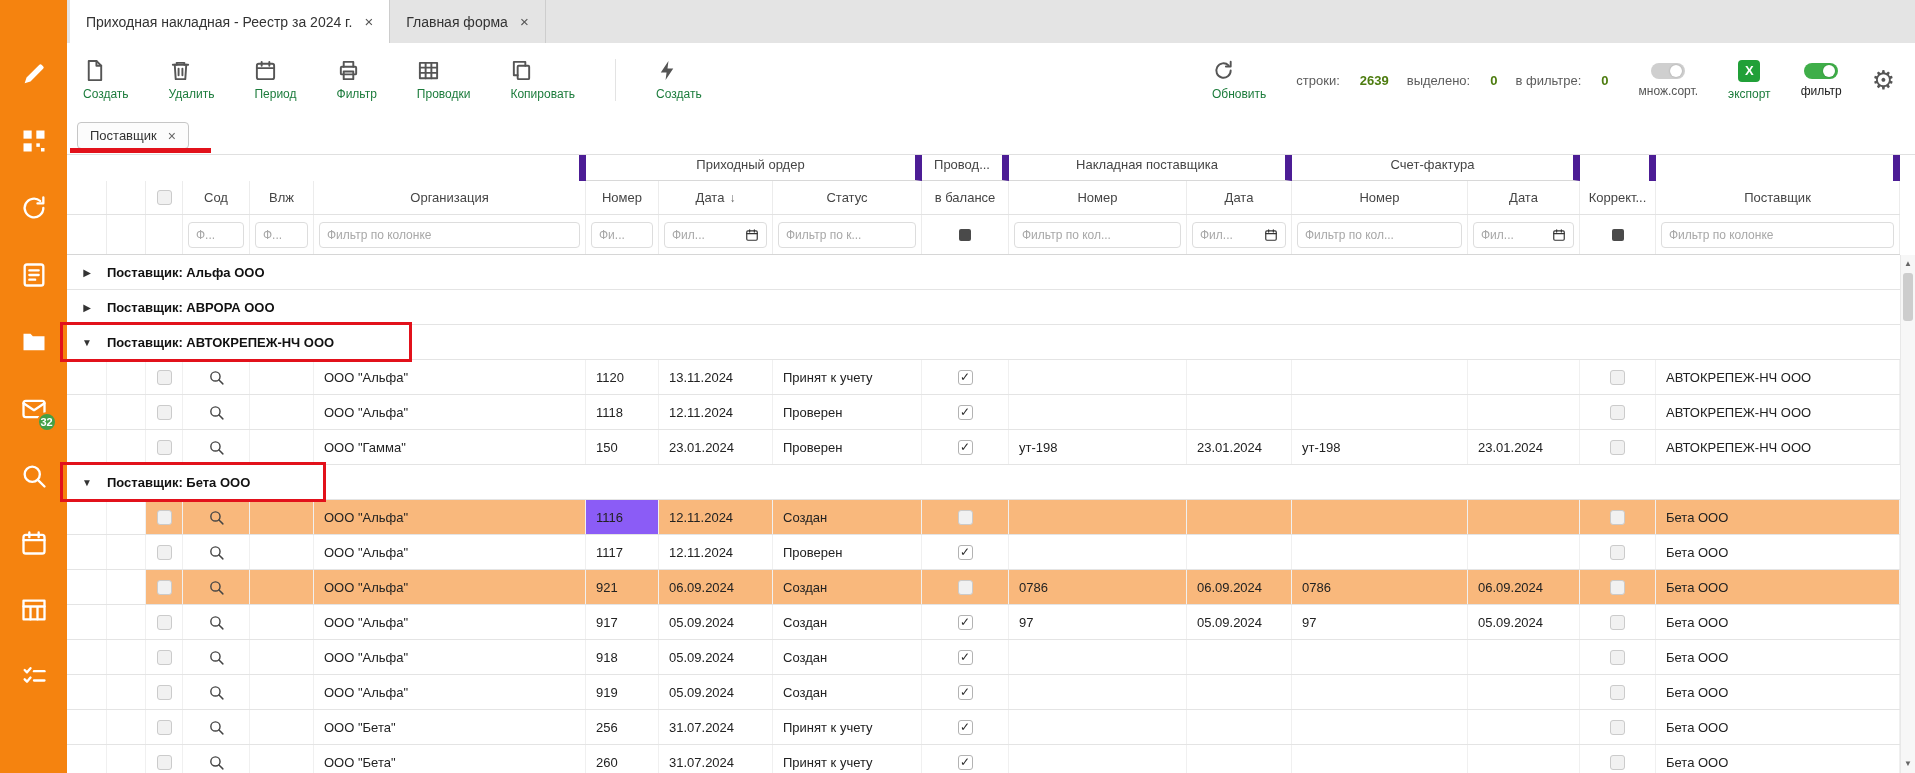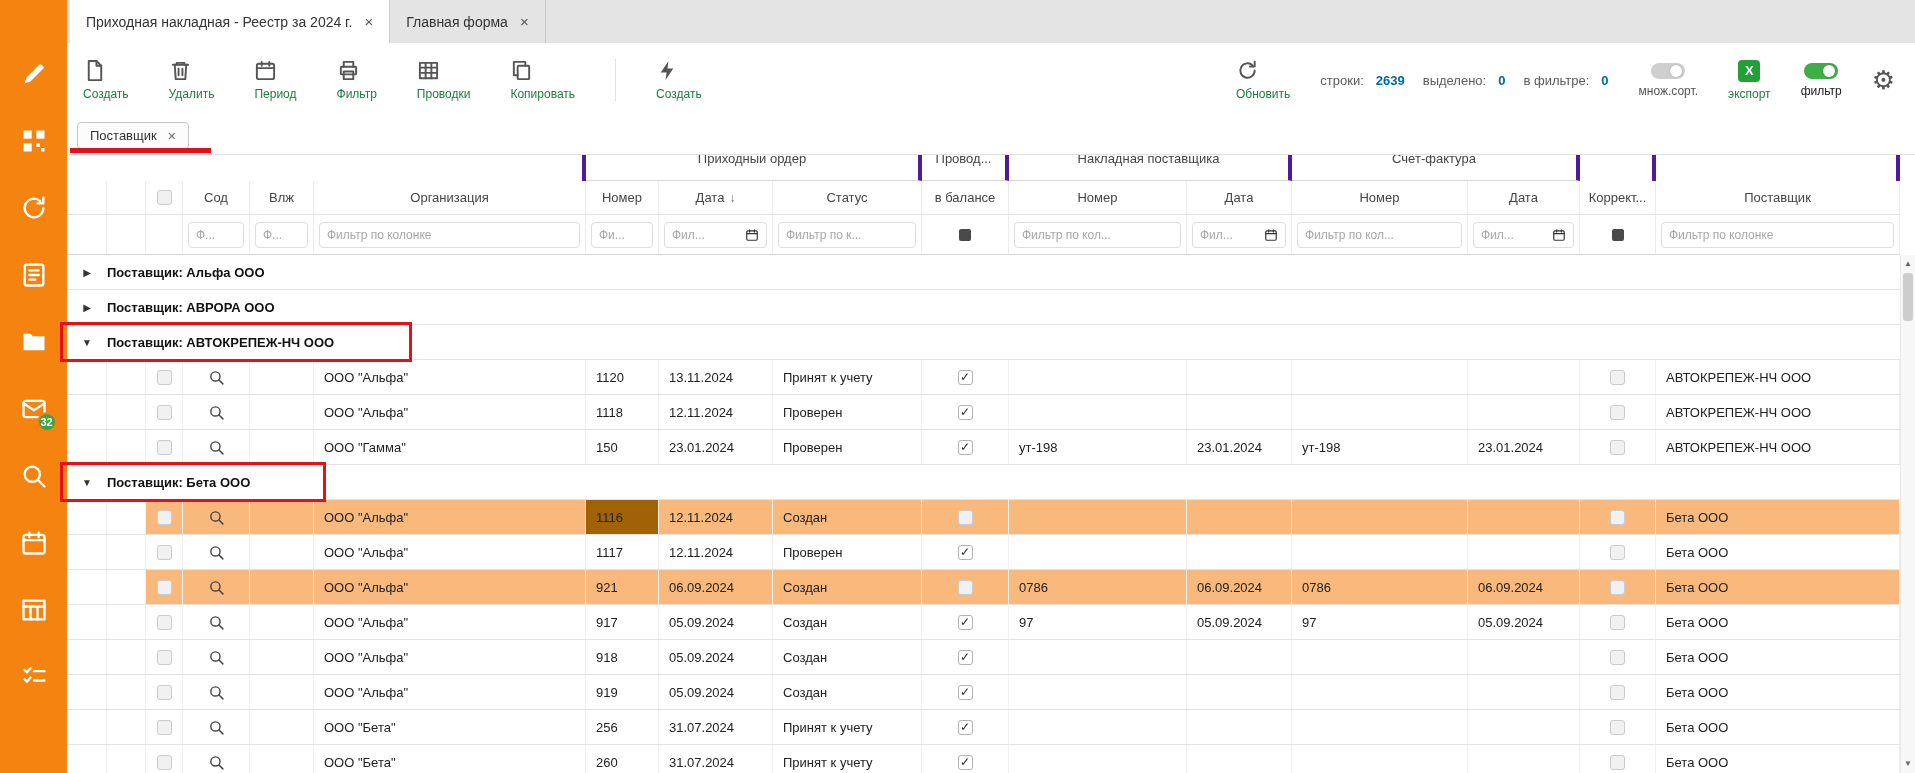--- a/index.html
+++ b/index.html
@@ -26,39 +26,39 @@
   
   .toolbar{height:74px;background:#fff;display:flex;align-items:center;padding:0 20px 0 16px;flex-shrink:0}
   .tb-left{display:flex;align-items:center;gap:40px}
   .tb-btn{display:flex;flex-direction:column;gap:5px;background:none;border:none;cursor:pointer;font-family:inherit}
   .tb-icon{width:23px;height:23px;color:#555;display:block}
   .tb-icon svg{width:100%;height:100%}
   .tb-label{font-size:12px;color:var(--green)}
   .tb-divider{width:1px;height:42px;background:#e3e3e3}
   .tb-right{margin-left:auto;display:flex;align-items:center;gap:30px}
   .stats{display:flex;gap:18px;align-items:center;font-size:13px;color:#5c5c5c;white-space:nowrap}
-  .stat b{color:#0369a1;margin-left:12px}
+  .stat b{color:#4d7c0f;margin-left:20px}
   .toggle-block{display:flex;flex-direction:column;align-items:center;gap:5px;cursor:pointer}
   .toggle{width:34px;height:16px;border-radius:8px;background:#cfcfcf;position:relative;display:inline-block}
   .toggle .knob{position:absolute;top:2px;right:3px;width:12px;height:12px;border-radius:50%;background:#fff;box-shadow:0 0 2px rgba(0,0,0,.25)}
   .toggle.on{background:var(--toggle-green)}
   .tgl-label{font-size:12px}
   .tgl-gray{color:#555}.tgl-green{color:var(--green)}.tgl-dark{color:#222}
   .xls{width:22px;height:22px;background:var(--export-green);border-radius:4px;color:#fff;font-weight:bold;font-size:13px;display:flex;align-items:center;justify-content:center}
   .gear{font-size:26px;color:#555;cursor:pointer;line-height:1}
   
   .chip-row{height:38px;background:#fff;display:flex;align-items:center;padding-left:10px;border-bottom:1px solid #e0e0e0;position:relative;flex-shrink:0}
   .chip{display:flex;align-items:center;gap:11px;border:1px solid #c6c6c6;border-radius:4px;padding:5px 12px;font-size:13px;color:#333;background:#fcfcfc;cursor:pointer}
   .chip-close{color:#666;font-size:14px;line-height:1}
   .chip-underline{position:absolute;left:3px;top:31px;width:141px;height:5px;background:var(--red);pointer-events:none}
   
   .grid{position:relative;flex:1;overflow:hidden;background:#fff}
   .grid-row{display:grid;grid-template-columns:var(--cols);align-items:center;width:1833px}
   .hrow-a{height:26px;font-size:13px;color:#454545}
-  .hga{height:100%;display:flex;align-items:flex-end;justify-content:center;padding-bottom:14px;border-right:4px solid #4c1d95;white-space:nowrap;overflow:hidden}
+  .hga{height:100%;display:flex;align-items:flex-end;justify-content:center;padding-bottom:8px;border-right:7px solid #4c1d95;white-space:nowrap;overflow:hidden}
   .hga.glabeled{border-bottom:1px solid #d8d8d8}
   .hrow-b{height:34px;font-size:13px;color:#454545;border-bottom:1px solid #e2e2e2}
   .hcb{height:100%;display:flex;align-items:center;justify-content:center;gap:5px;border-right:1px solid #ececec;white-space:nowrap;overflow:hidden;cursor:pointer}
   .sort{color:#666;font-size:12px}
   .hrow-c{height:40px;border-bottom:1px solid #d6d6d6}
   .hcc{height:100%;display:flex;align-items:center;justify-content:center;padding:0 5px;border-right:1px solid #ececec;overflow:hidden}
   .filter-input{width:100%;height:26px;border:1px solid #ddd;border-radius:4px;background:#fff;display:flex;align-items:center;justify-content:space-between;padding:0 7px;overflow:hidden;cursor:text}
   .filter-input .ph{font-size:12px;color:#a8a8a8;white-space:nowrap;overflow:hidden}
   .cal{width:14px;height:14px;color:#333;flex-shrink:0}
   .cal svg{width:100%;height:100%}
@@ -486,21 +486,21 @@
               <span class="cb unchecked"></span>
             </div>
             <div class="tcell cc" style="background: rgb(249, 184, 124);">
               <span class="mag"><svg viewBox="0 0 24 24" fill="none" stroke="currentColor" stroke-width="2" stroke-linecap="round" stroke-linejoin="round">
                   <circle cx="10.5" cy="10.5" r="6.5"></circle>
                   <path d="M15.5 15.5L21 21"></path>
                 </svg></span>
             </div>
             <div class="tcell cc" style="background: rgb(249, 184, 124);"></div>
             <div class="tcell tx" style="background: rgb(249, 184, 124);">ООО "Альфа"</div>
-            <div class="tcell tx" style="background: #a16207;">1116</div>
+            <div class="tcell tx" style="background: #8b5cf6;">1116</div>
             <div class="tcell tx" style="background: rgb(249, 184, 124);">12.11.2024</div>
             <div class="tcell tx" style="background: rgb(249, 184, 124);">Создан</div>
             <div class="tcell cc" style="background: rgb(249, 184, 124);">
               <span class="cb unchecked"></span>
             </div>
             <div class="tcell tx" style="background: rgb(249, 184, 124);"></div>
             <div class="tcell tx" style="background: rgb(249, 184, 124);"></div>
             <div class="tcell tx" style="background: rgb(249, 184, 124);"></div>
             <div class="tcell tx" style="background: rgb(249, 184, 124);"></div>
             <div class="tcell cc" style="background: rgb(249, 184, 124);">

